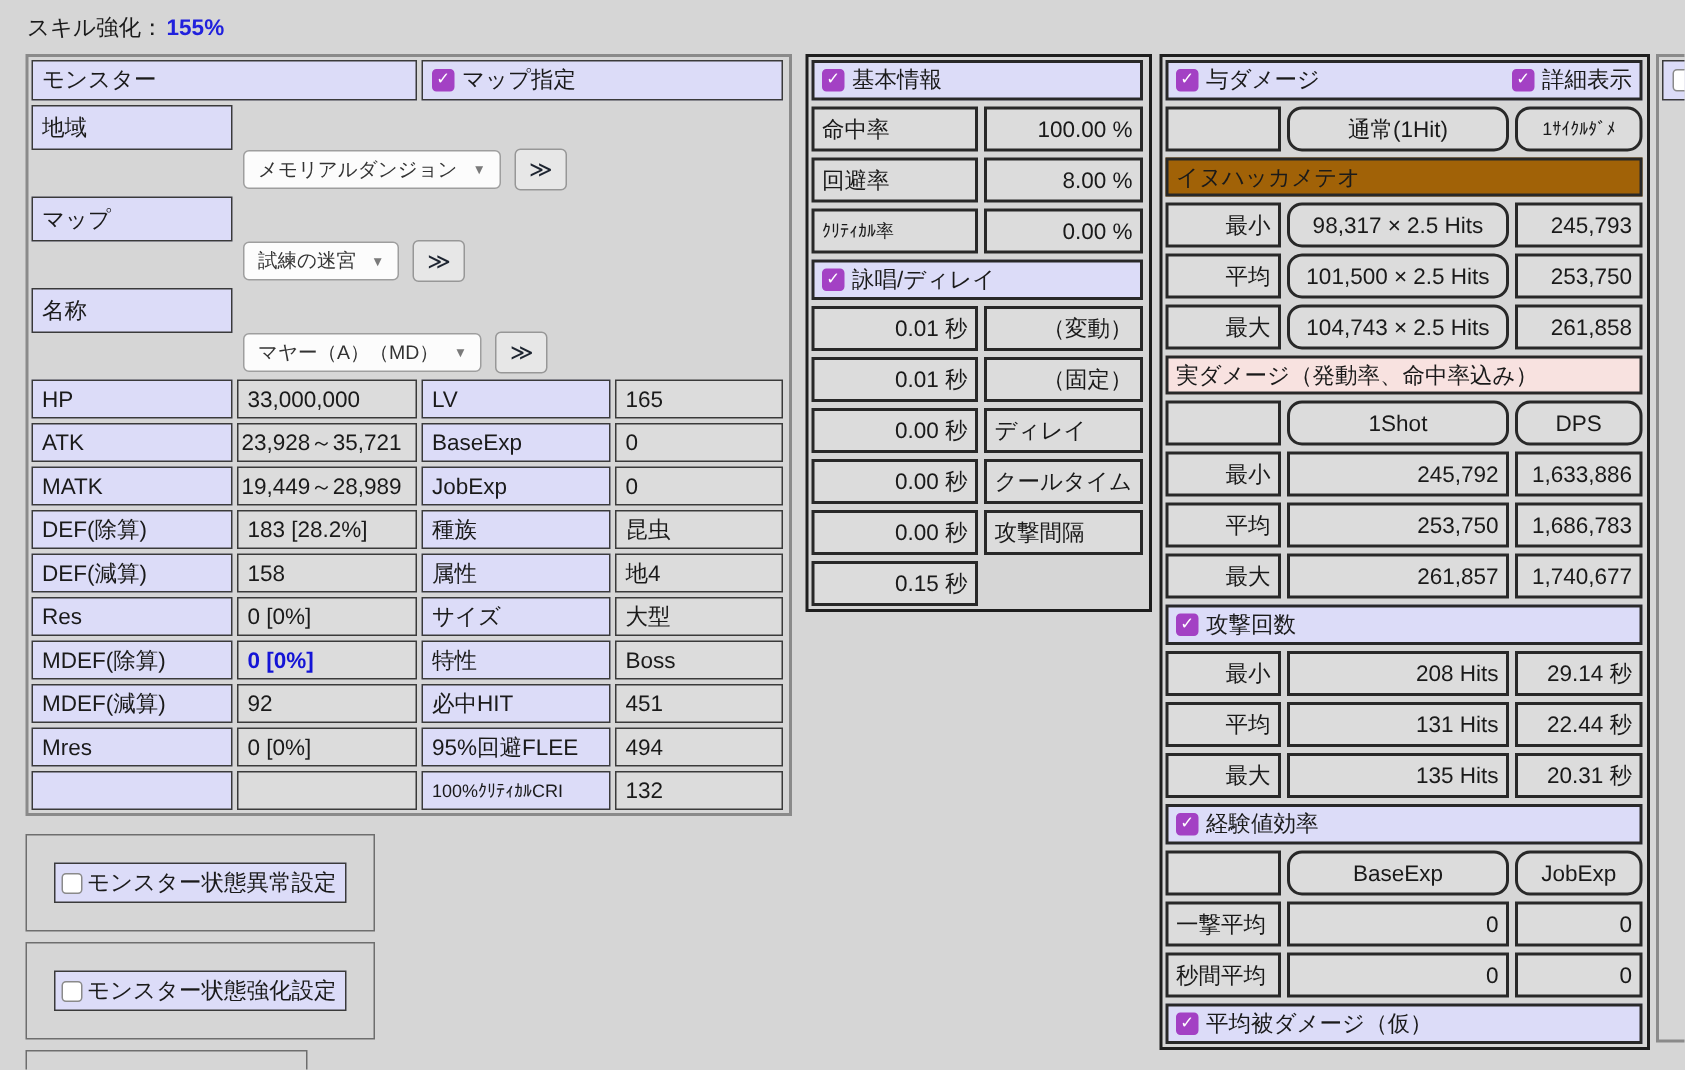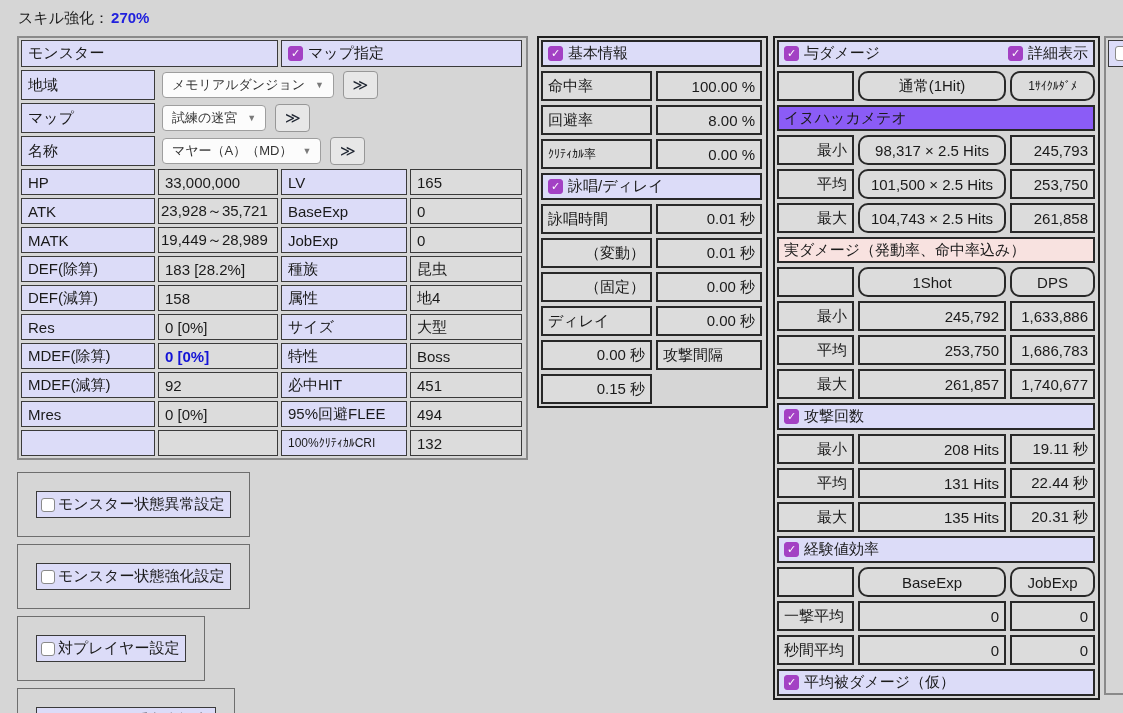--- a/index.html
+++ b/index.html
@@ -23,21 +23,21 @@
     border: 1px solid #3a3a3a;
     background: #dcdcdc;
     display: flex;
     align-items: center;
     padding: 0 6px;
     overflow: hidden;
     white-space: nowrap;
   }
   .dark .cell { border-width: 2px; border-color: #282828; padding: 0 5px; }
   .lav { background: #dcdcf8; }
-  .green { background: #8b5cf6; text-align: right; }
+  .green { background: #a16207; text-align: right; }
   .pink { background: #f8e2e0; }
   .right { justify-content: flex-end; }
   .center { justify-content: center; border-radius: 10px; }
   .blue-val { color: #1414d6; font-weight: bold; }
   .small-txt { font-size: 12px; }
 
   
   .cb {
     width: 15px; height: 15px; flex: none;
     border: 1px solid #8a8a8a; border-radius: 3px;
@@ -63,21 +63,21 @@
     font-family: inherit;
   }
 
   
   .col1 { width: 511px; flex: none; }
   .m-grid { display: grid; grid-template-columns: 134px 120px 126px 112px; gap: 3px; }
   .m-grid .cell { height: 26px; }
   .m-grid .hdr { height: 27px; }
   .span12 { grid-column: 1 / 3; }
   .span34 { grid-column: 3 / 5; }
-  .sel-area { grid-column: 2 / 5; border: none; background: transparent; height: 30px; display: flex; align-items: center; gap: 9px; padding-left: 4px; }
+  .sel-area { grid-column: 2 / 5; border: none; background: transparent; height: 30px; display: flex; align-items: center; gap: 9px; padding-left: 4px; margin-top: 28px; }
   .m-grid .sel-row-label { height: 30px; text-align: right; }
 
   
   .option-buttons { margin-top: 12px; display: flex; flex-direction: column; gap: 7px; align-items: flex-start; }
   .opt-outer { border: 1px solid #6e6e6e; padding: 18px; background: #d6d6d6; cursor: pointer; }
   .opt-inner { border: 1px solid #3a3a3a; background: #dcdcf8; padding: 3px 6px 3px 4px; display: flex; align-items: center; }
   .opt-inner .cb { width: 14px; height: 14px; margin-right: 3px; }
 
   
   .col2 { width: 231px; flex: none; margin-left: 9px; }
@@ -99,21 +99,21 @@
   .p-grid .cell { height: 27px; }
   .p-body { height: 620px; border: none; background: transparent; }
 
   .hdr-split { justify-content: space-between; }
   .hdr-part { display: inline-flex; align-items: center; }
 </style>
 </head>
 <body>
 
 <div class="title-row">
-  <span>スキル強化：</span><span class="title-value">270%</span>
+  <span>スキル強化：</span><span class="title-value">155%</span>
 </div>
 
 <div class="main-row">
 
   <div class="col1">
     <div class="panel">
       <div class="m-grid">
 
         <div class="cell lav hdr span12">
           <span>モンスター</span>
@@ -347,43 +347,43 @@
             <span>0.00 %</span>
           </div>
 
         <div class="cell lav hdr">
           <span class="cb checked">
               <span class="mark">✓</span>
             </span>
           <span>詠唱/ディレイ</span>
         </div>
 
-        <div class="cell">
-            <span>詠唱時間</span>
-          </div>
         <div class="cell right">
             <span>0.01 秒</span>
           </div>
         <div class="cell right">
             <span>（変動）</span>
           </div>
         <div class="cell right">
             <span>0.01 秒</span>
           </div>
         <div class="cell right">
             <span>（固定）</span>
           </div>
         <div class="cell right">
             <span>0.00 秒</span>
           </div>
         <div class="cell">
             <span>ディレイ</span>
           </div>
         <div class="cell right">
             <span>0.00 秒</span>
+          </div>
+        <div class="cell">
+            <span>クールタイム</span>
           </div>
         <div class="cell right">
             <span>0.00 秒</span>
           </div>
         <div class="cell">
             <span>攻撃間隔</span>
           </div>
         <div class="cell right">
             <span>0.15 秒</span>
           </div>
@@ -496,21 +496,21 @@
           <span>攻撃回数</span>
         </div>
 
         <div class="cell right">
             <span>最小</span>
           </div>
         <div class="cell right">
             <span>208 Hits</span>
           </div>
         <div class="cell right">
-            <span>19.11 秒</span>
+            <span>29.14 秒</span>
           </div>
         <div class="cell right">
             <span>平均</span>
           </div>
         <div class="cell right">
             <span>131 Hits</span>
           </div>
         <div class="cell right">
             <span>22.44 秒</span>
           </div>

